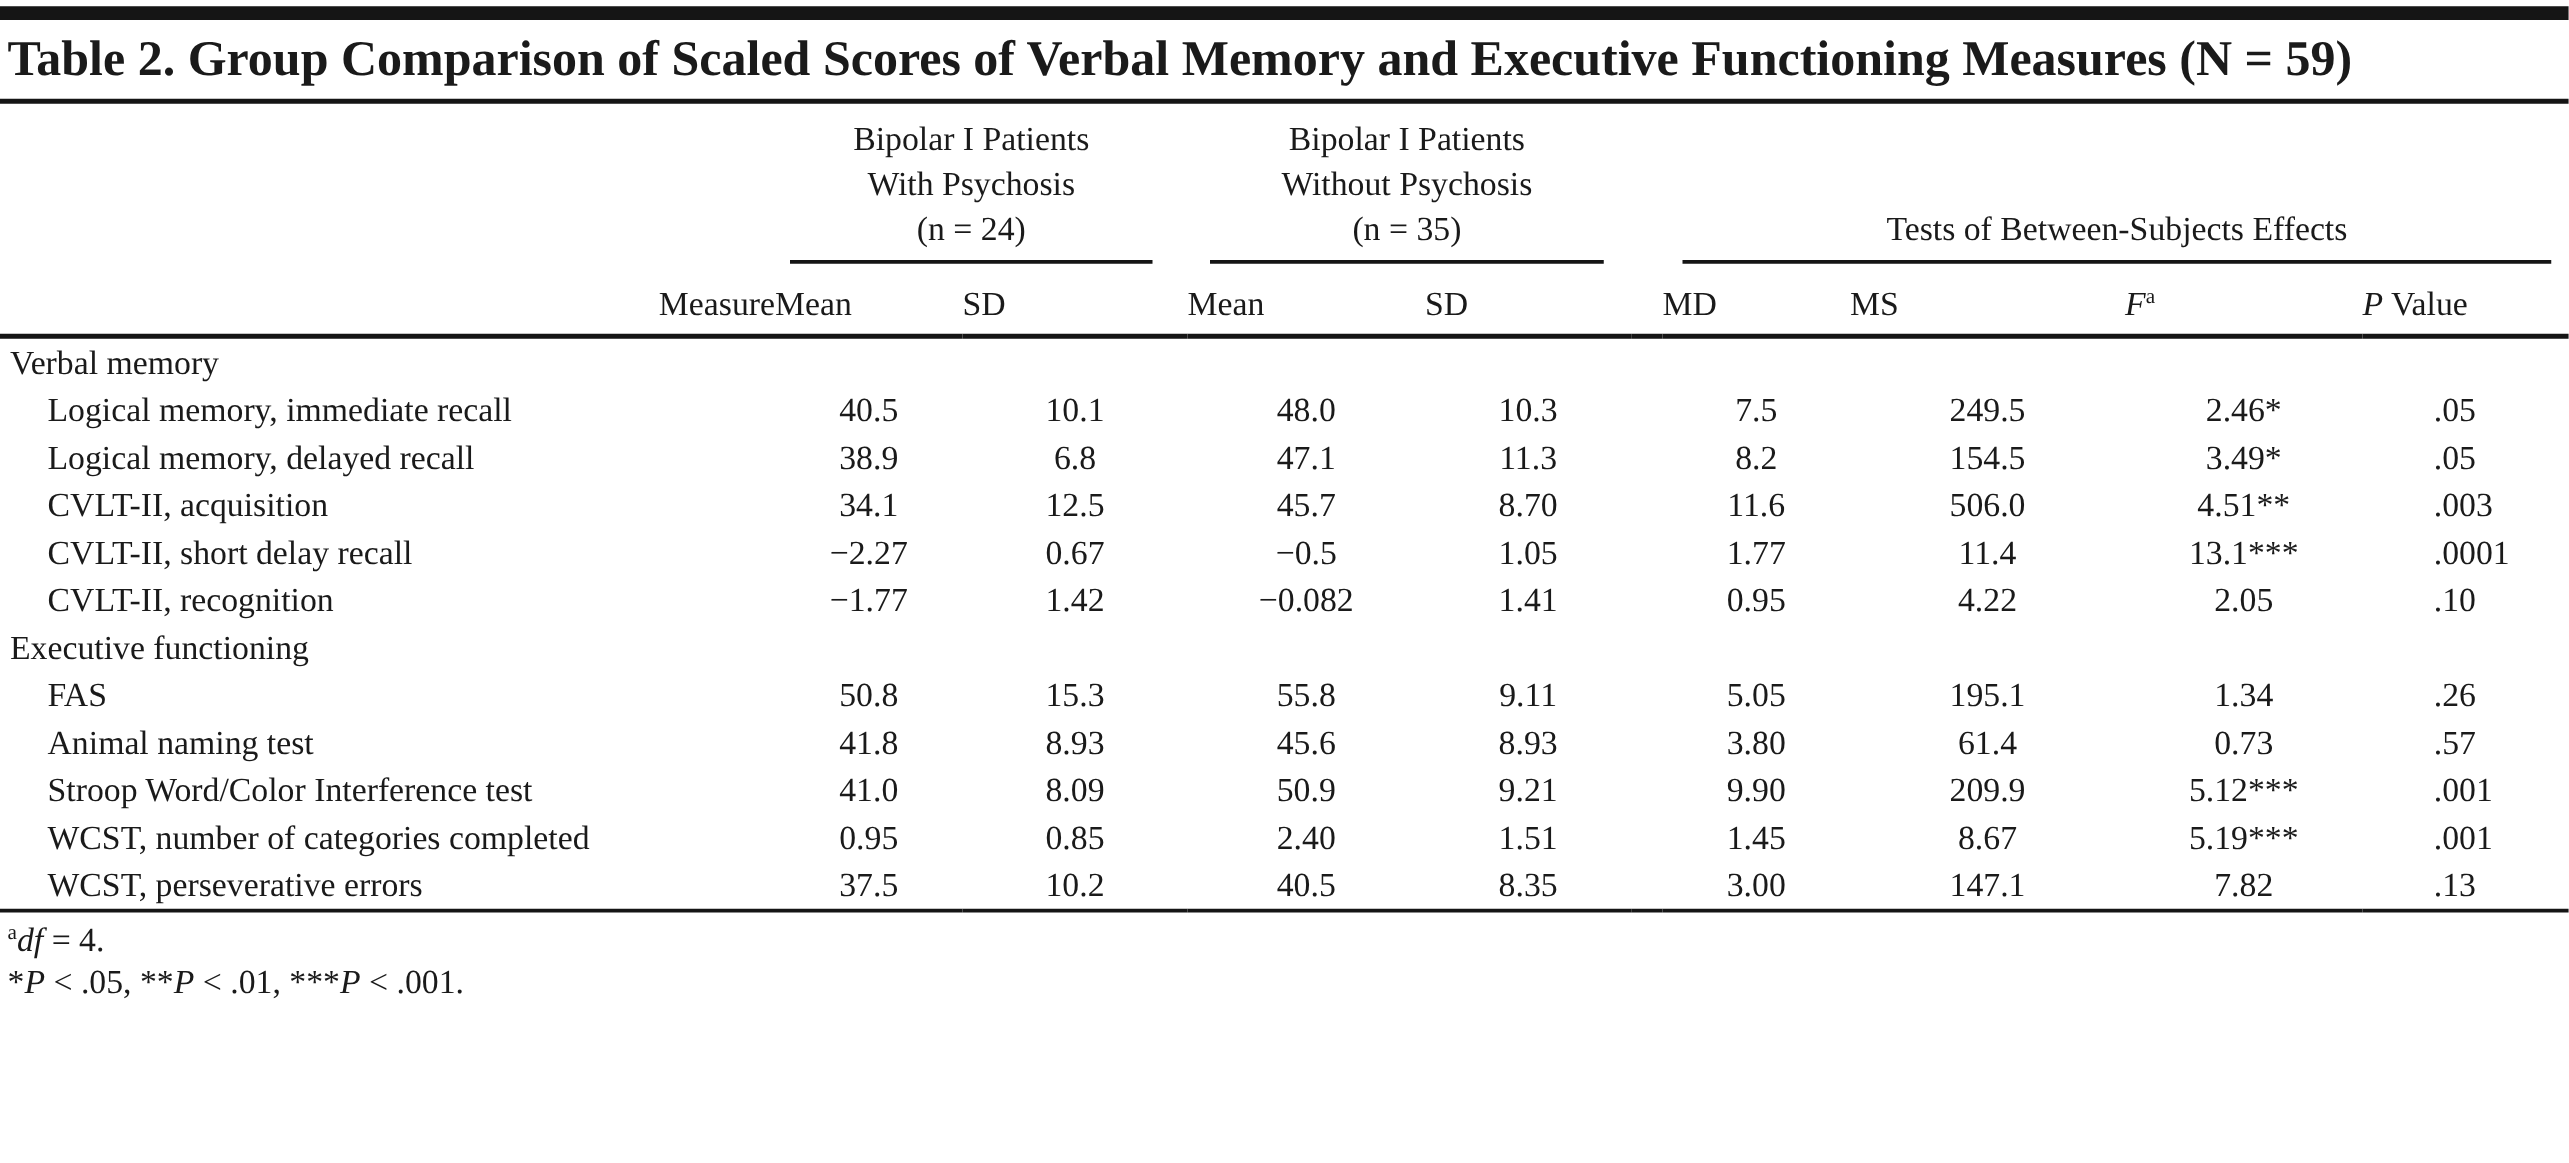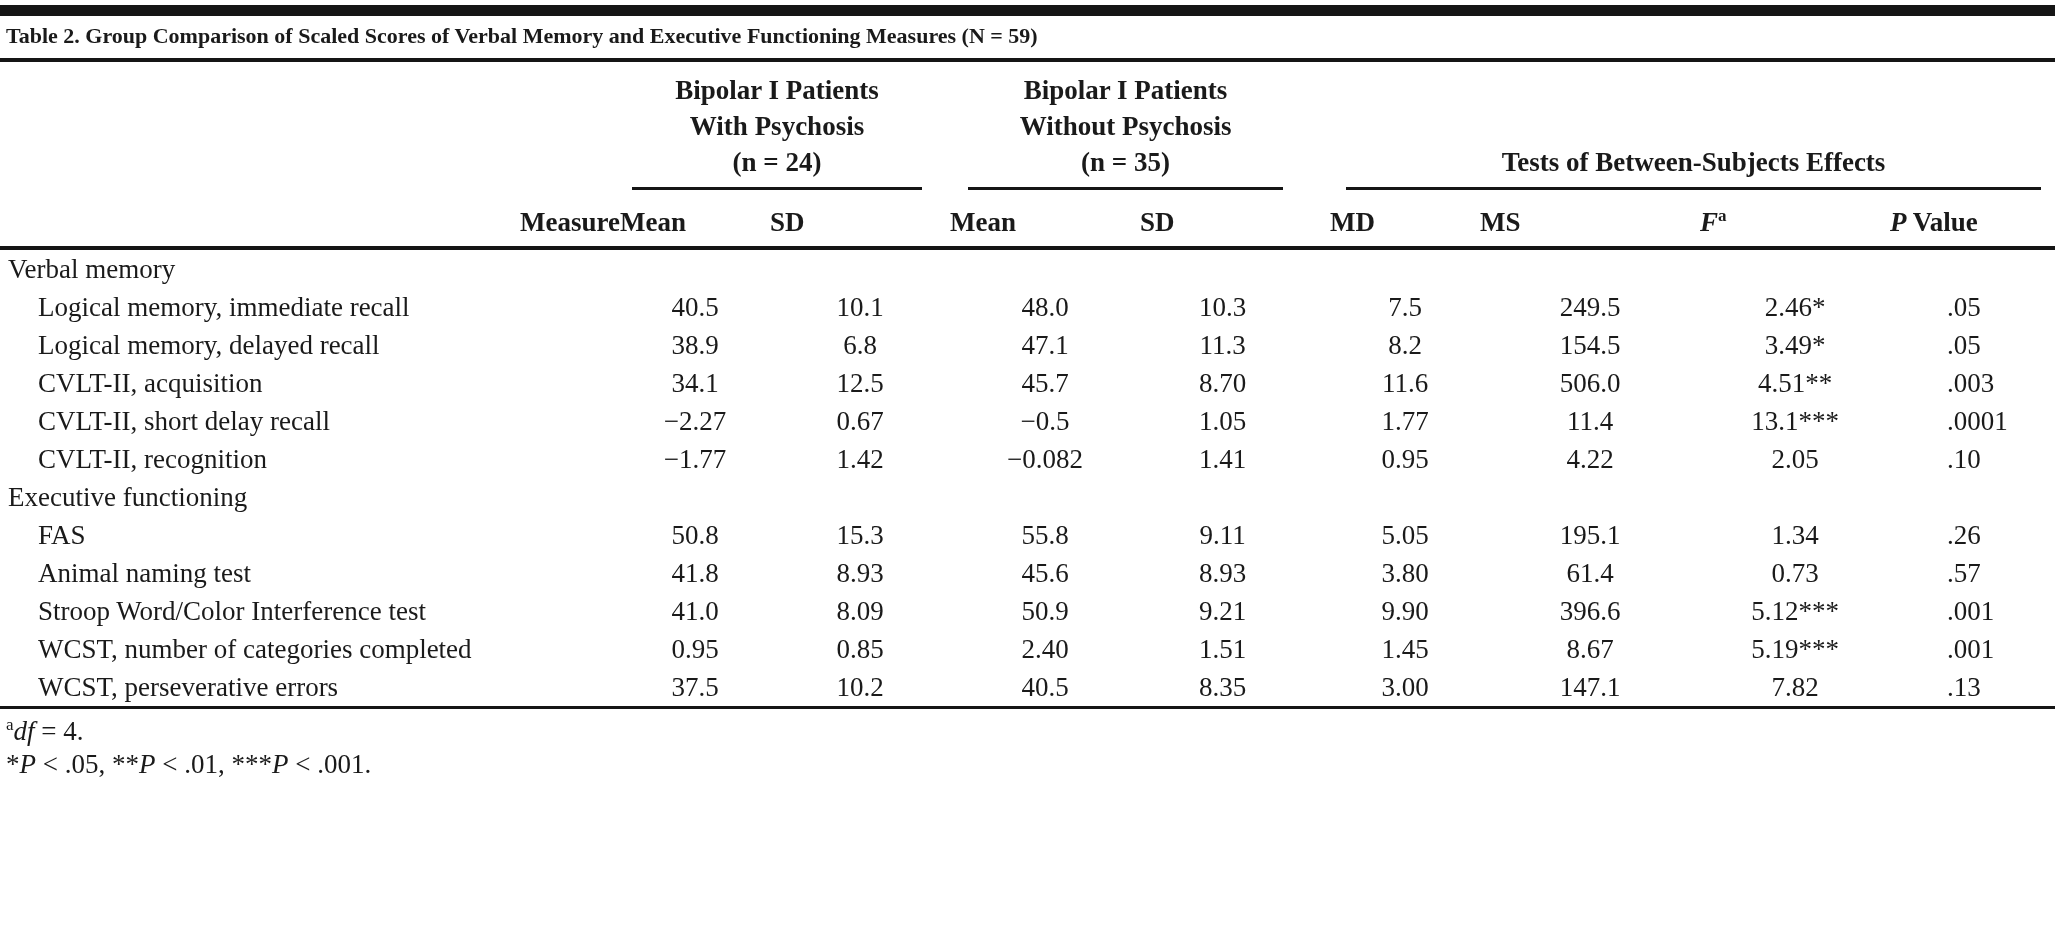--- a/index.html
+++ b/index.html
@@ -4,35 +4,35 @@
 <style>
   html, body { margin: 0; padding: 0; background: #ffffff; }
   .page {
     width: 2055px;
     font-family: "Liberation Serif", "DejaVu Serif", serif;
     color: #1a1a1a;
     background: #ffffff;
   }
   .top-bar { height: 11px; background: #151515; margin-top: 5px; }
   .title {
-    font-size: 22px;
+    font-size: 40px;
     font-weight: bold;
     padding: 7px 6px 9px 6px;
     white-space: nowrap;
   }
   .title-rule { border-bottom: 4px solid #151515; }
 
   table.scores {
     width: 2055px;
     border-collapse: collapse;
     table-layout: fixed;
     font-size: 27px;
   }
   th { font-weight: normal; }
-  thead th { vertical-align: bottom; padding: 0; font-weight: bold; }
+  thead th { vertical-align: bottom; padding: 0; }
   .group-th { text-align: center; padding-top: 10px; }
   .spanner { padding-bottom: 7px; border-bottom: 3px solid #151515; }
   .spanner .gl { line-height: 36px; }
   .sp-g1 { margin: 0 28px 0 12px; }
   .sp-g2 { margin: 0 22px 0 18px; }
   .sp-g3 { margin: 0 14px 0 16px; }
 
   .colhead-row th {
     border-bottom: 4px solid #151515;
     height: 48px;
@@ -234,21 +234,21 @@
           <td class="pval">.57</td>
         </tr>
         <tr>
           <td class="measure item">Stroop Word/Color Interference test</td>
           <td class="num">41.0</td>
           <td class="num">8.09</td>
           <td class="num">50.9</td>
           <td class="num">9.21</td>
           <td></td>
           <td class="num">9.90</td>
-          <td class="num">396.6</td>
+          <td class="num">209.9</td>
           <td class="num">5.12***</td>
           <td class="pval">.001</td>
         </tr>
         <tr>
           <td class="measure item">WCST, number of categories completed</td>
           <td class="num">0.95</td>
           <td class="num">0.85</td>
           <td class="num">2.40</td>
           <td class="num">1.51</td>
           <td></td>

